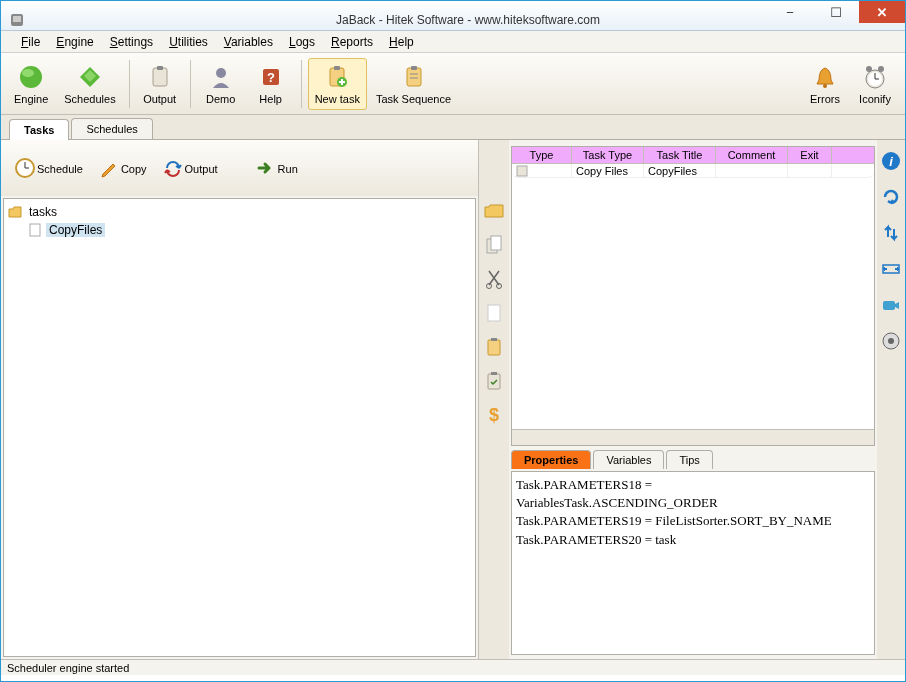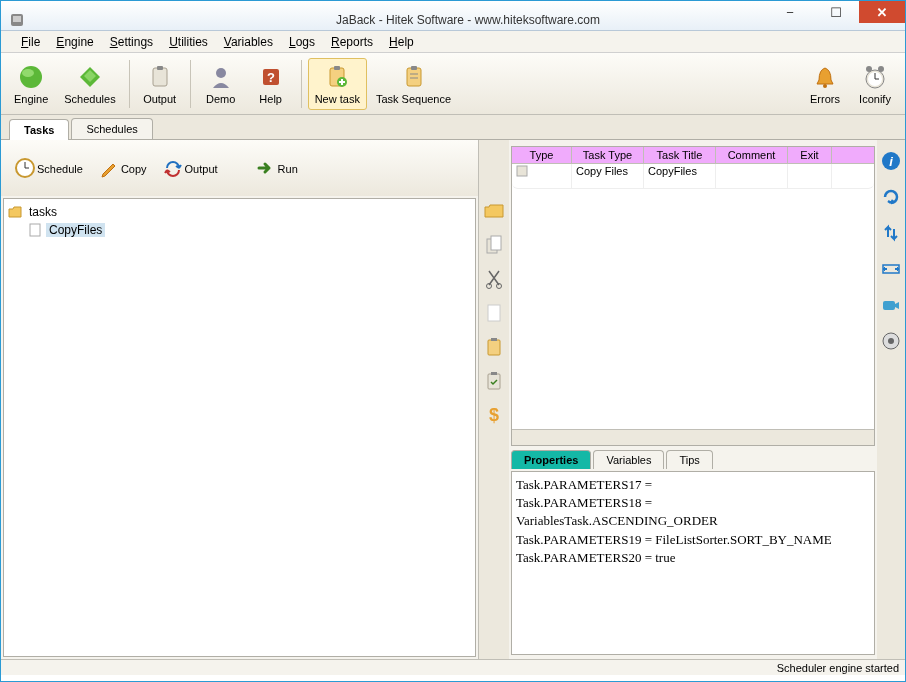--- a/index.html
+++ b/index.html
@@ -35,30 +35,30 @@
 .tree-row .ticon2 { width: 14px; height: 14px; }
 .tree-row.sel span.label { background: #d0e3f0; }
 .tree-row span.label { padding: 0 3px; }
 .midtools { width: 30px; background: #ece8dd; display: flex; flex-direction: column; align-items: center; padding-top: 60px; gap: 12px; }
 .midbtn { width: 22px; height: 22px; display: flex; align-items: center; justify-content: center; }
 .rightpane { flex: 1; display: flex; flex-direction: column; }
 .gridwrap { height: 300px; background: #fff; border: 1px solid #b0aea6; margin: 6px 2px 2px 2px; display: flex; flex-direction: column; }
 .gridhead { display: flex; background: #f0abfc; border-bottom: 1px solid #c0beb6; }
 .gridhead div { border-right: 1px solid #c0beb6; padding: 2px 4px; font-size: 11px; text-align: center; }
 .gridbody { flex: 1; overflow: auto; }
-.gridrow { display: flex; border-bottom: 1px solid #eee; height: 25px; border-radius: 6px; }
+.gridrow { display: flex; border-bottom: 1px solid #eee; height: 14px; border-radius: 6px; }
 .gridrow div { border-right: 1px solid #eee; padding: 1px 4px; font-size: 11px; overflow: hidden; white-space: nowrap; }
 .gridscroll { height: 16px; background: #ece8dd; border-top: 1px solid #c0beb6; }
 .proptabs { display: flex; margin: 2px; }
 .proptab { padding: 3px 12px; background: #f5f3ed; border: 1px solid #b0aea6; border-bottom: none; border-radius: 4px 4px 0 0; margin-right: 2px; font-size: 11px; }
-.proptab.active { background: #14b8a6; font-weight: bold; }
+.proptab.active { background: #f97316; font-weight: bold; }
 .propbody { flex: 1; background: #fff; border: 1px solid #b0aea6; margin: 0 2px 4px 2px; overflow: auto; padding: 4px; font-family: "Times New Roman", serif; font-size: 13px; line-height: 1.4; }
 .sidetools { width: 28px; background: #ece8dd; display: flex; flex-direction: column; align-items: center; padding-top: 10px; gap: 14px; }
 .sidebtn { width: 22px; height: 22px; display: flex; align-items: center; justify-content: center; }
-.statusbar { height: 16px; background: #f5f3ed; border-top: 1px solid #c0beb6; display: flex; align-items: center; padding: 0 6px; font-size: 11px; justify-content: flex-end; }
+.statusbar { height: 16px; background: #f5f3ed; border-top: 1px solid #c0beb6; display: flex; align-items: center; padding: 0 6px; font-size: 11px; }
 svg { display: block; }
 </style>
 </head>
 <body>
 
 <div class="titlebar">
   <span class="titlebar-icon">
     <svg width="16" height="16">
         <rect x="2" y="2" width="12" height="12" fill="#888" rx="2"></rect>
         <rect x="4" y="4" width="8" height="6" fill="#ccc"></rect>
@@ -312,25 +312,24 @@
         </div>
       </div>
       <div class="gridscroll"></div>
     </div>
     <div class="proptabs">
       <div class="proptab active">Properties</div>
       <div class="proptab">Variables</div>
       <div class="proptab">Tips</div>
     </div>
     <div class="propbody">
-      <div>Task.PARAMETERS17 =</div>
       <div>Task.PARAMETERS18 =</div>
       <div>VariablesTask.ASCENDING_ORDER</div>
       <div>Task.PARAMETERS19 = FileListSorter.SORT_BY_NAME</div>
-      <div>Task.PARAMETERS20 = true</div>
+      <div>Task.PARAMETERS20 = task</div>
     </div>
   </div>
 
   <div class="sidetools">
     <div class="sidebtn">
         <svg width="20" height="20">
           <circle cx="10" cy="10" r="9" fill="#2078c8"></circle>
           <text x="10" y="15" font-size="13" fill="#fff" text-anchor="middle" font-weight="bold" font-style="italic">i</text>
         </svg>
       </div>

